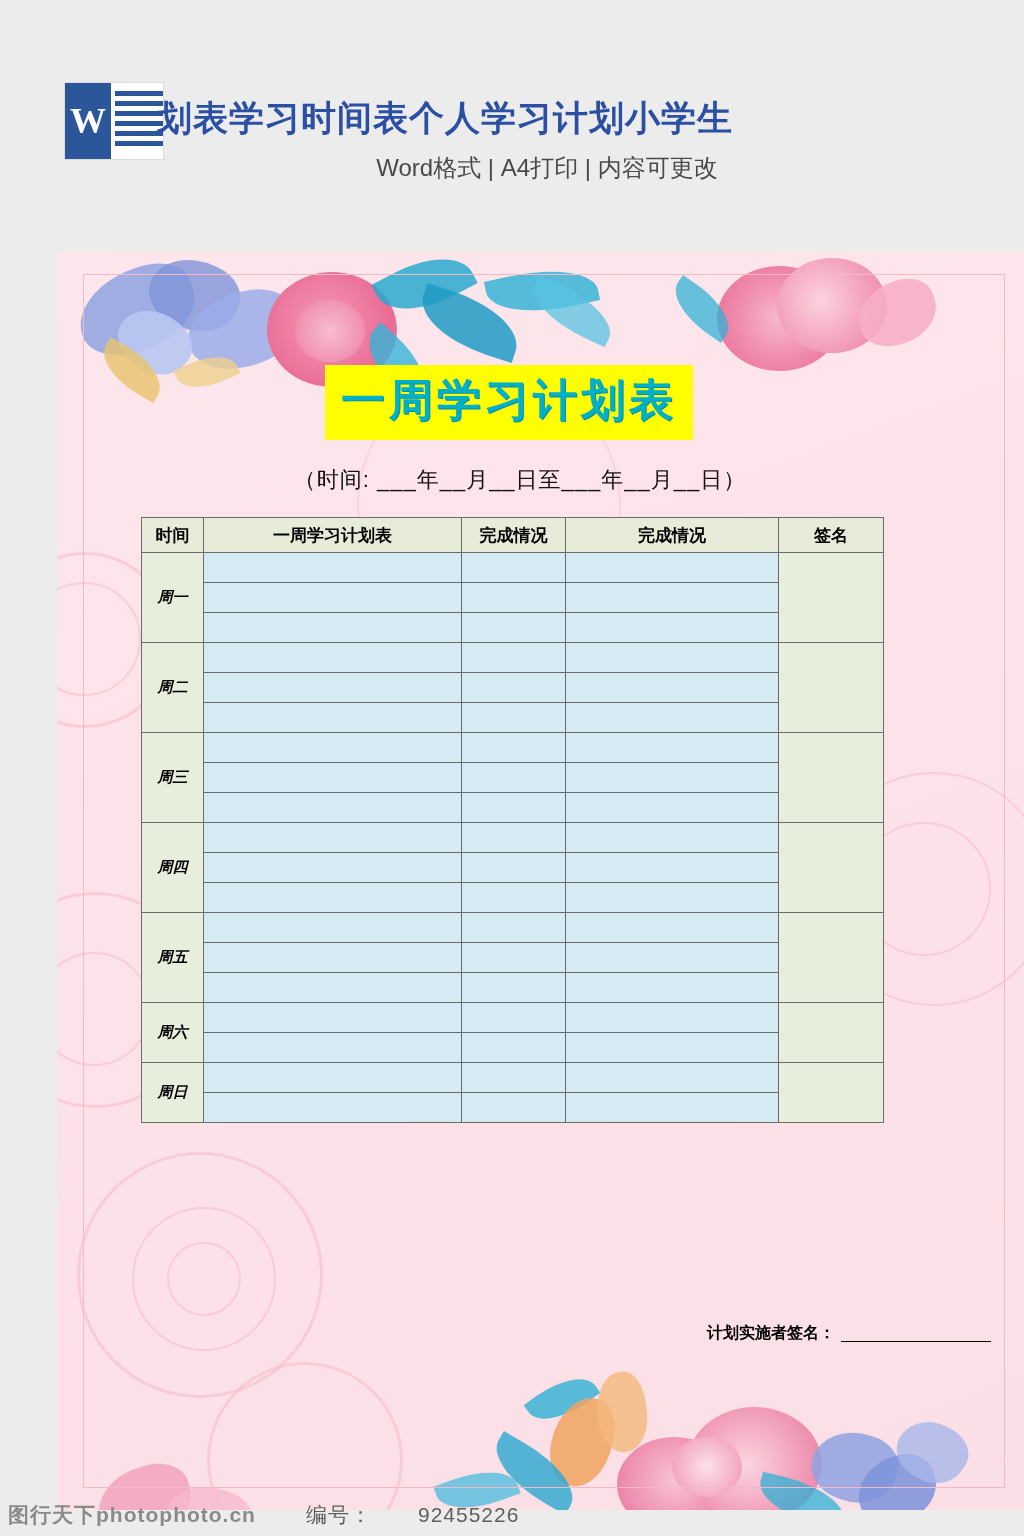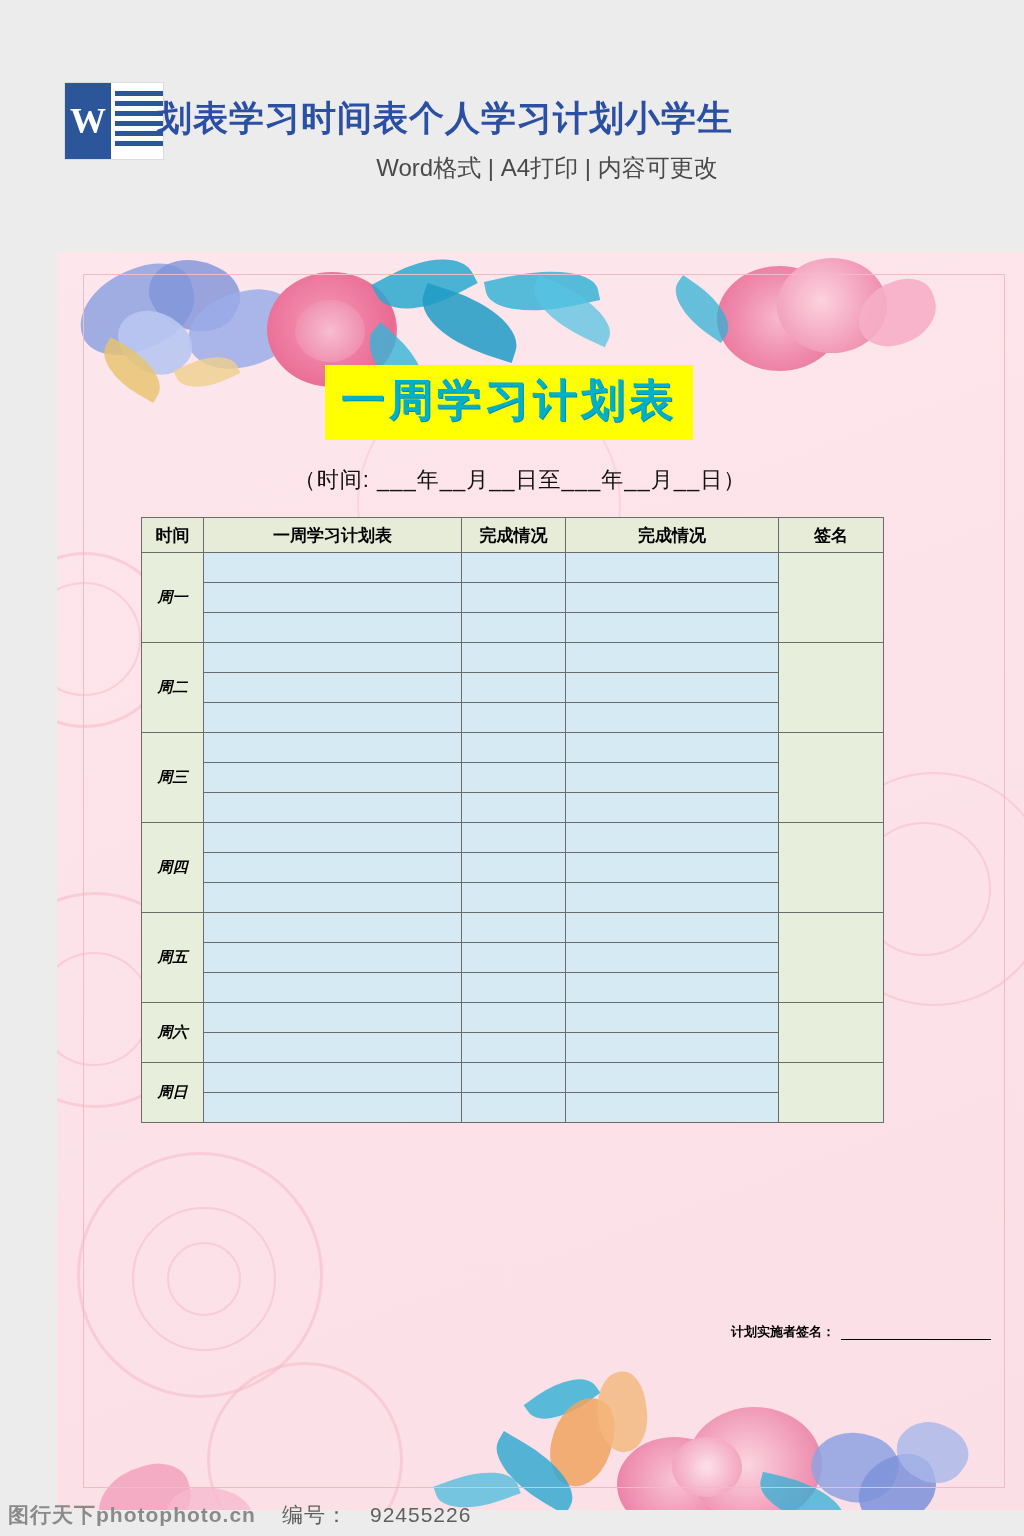--- a/index.html
+++ b/index.html
@@ -100,35 +100,35 @@
   td.blank.sign{background:#e8eedc;}
   col.c-time{width:62px;}
   col.c-content{width:258px;}
   col.c-finish{width:104px;}
   col.c-status{width:213px;}
   col.c-sign{width:105px;}
 
   
   .sig{
     position:absolute;right:40px;width:420px;text-align:right;
-    font-size:13px;font-weight:bold;color:#000;
+    font-size:16px;font-weight:bold;color:#000;
   }
   .sig .rule{
     display:inline-block;width:150px;border-bottom:1.5px solid #000;
     margin-left:6px;vertical-align:-4px;
   }
   .sig1{top:1071px;}
   .sig2{top:1110px;}
 
   
   .watermark{
     position:absolute;left:0;bottom:0;width:1024px;height:42px;
     display:flex;align-items:center;
     color:#6f6f6f;font-size:21px;letter-spacing:1px;
-    padding-left:8px;box-sizing:border-box;
+    padding-left:8px;box-sizing:border-box;gap:24px;
   }
   .watermark .wm-logo{
     color:#8a8a8a;font-weight:bold;margin-right:4px;font-size:21px;
   }
   .watermark .wm-id{margin-left:22px;color:#5f5f5f;}
 </style>
 </head>
 <body>
 
 <div class="header">

